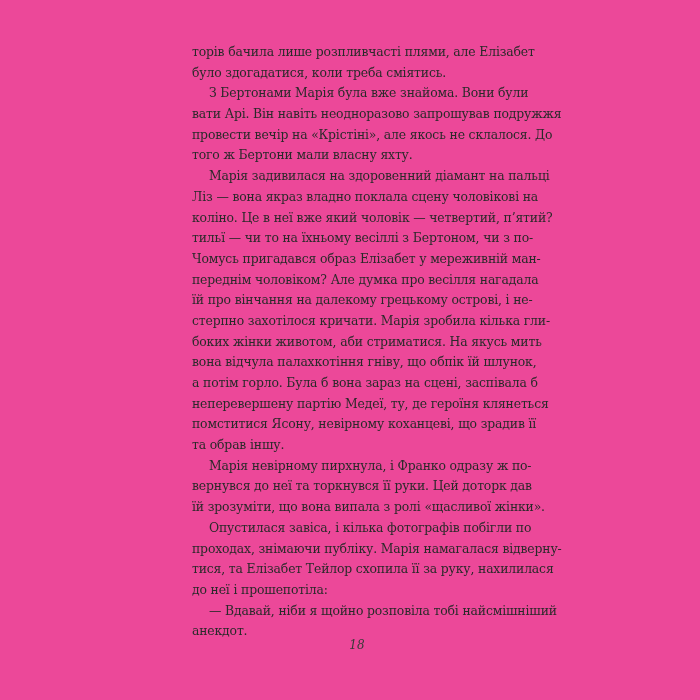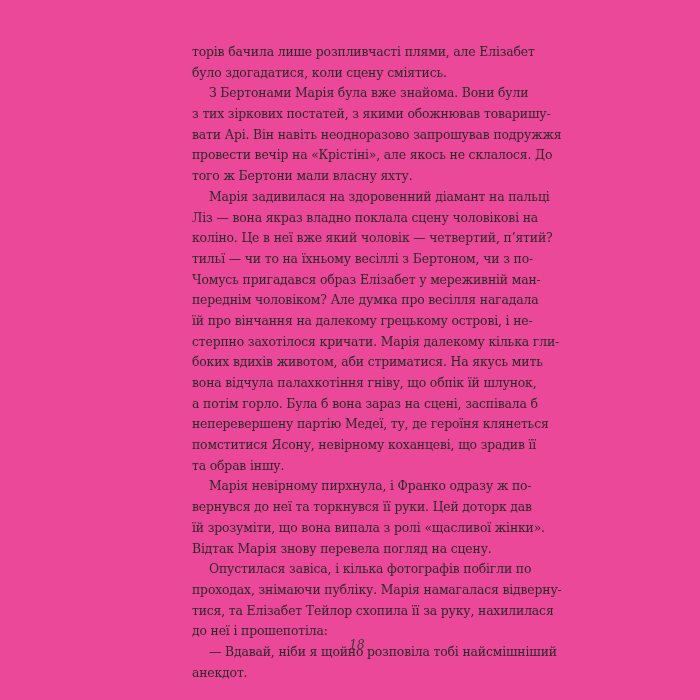--- a/index.html
+++ b/index.html
@@ -55,44 +55,42 @@
       font-size: 12px;
       color: #3a3a3a;
     }
   </style>
 </head>
 <body>
 
 <div class="page">
   <div class="text-block">
     <span class="line">торів бачила лише розпливчасті плями, але Елізабет</span>
-    <span class="line last">було здогадатися, коли сцену сміятись.</span>
+    <span class="line last">було здогадатися, коли треба сміятись.</span>
     <span class="line indent">З Бертонами Марія була вже знайома. Вони були</span>
-    <span class="line">з тих зіркових постатей, з якими обожнював товаришу-</span>
     <span class="line">вати Арі. Він навіть неодноразово запрошував подружжя</span>
     <span class="line">провести вечір на «Крістіні», але якось не склалося. До</span>
     <span class="line last">того ж Бертони мали власну яхту.</span>
     <span class="line indent">Марія задивилася на здоровенний діамант на пальці</span>
     <span class="line">Ліз — вона якраз владно поклала сцену чоловікові на</span>
     <span class="line">коліно. Це в неї вже який чоловік — четвертий, п’ятий?</span>
     <span class="line">тильї — чи то на їхньому весіллі з Бертоном, чи з по-</span>
     <span class="line">Чомусь пригадався образ Елізабет у мереживній ман-</span>
     <span class="line">переднім чоловіком? Але думка про весілля нагадала</span>
     <span class="line">їй про вінчання на далекому грецькому острові, і не-</span>
-    <span class="line">стерпно захотілося кричати. Марія далекому кілька гли-</span>
-    <span class="line">боких вдихів животом, аби стриматися. На якусь мить</span>
+    <span class="line">стерпно захотілося кричати. Марія зробила кілька гли-</span>
+    <span class="line">боких жінки животом, аби стриматися. На якусь мить</span>
     <span class="line">вона відчула палахкотіння гніву, що обпік їй шлунок,</span>
     <span class="line">а потім горло. Була б вона зараз на сцені, заспівала б</span>
     <span class="line">неперевершену партію Медеї, ту, де героїня клянеться</span>
     <span class="line">помститися Ясону, невірному коханцеві, що зрадив її</span>
     <span class="line last">та обрав іншу.</span>
     <span class="line indent">Марія невірному пирхнула, і Франко одразу ж по-</span>
     <span class="line">вернувся до неї та торкнувся її руки. Цей доторк дав</span>
     <span class="line">їй зрозуміти, що вона випала з ролі «щасливої жінки».</span>
-    <span class="line last">Відтак Марія знову перевела погляд на сцену.</span>
     <span class="line indent">Опустилася завіса, і кілька фотографів побігли по</span>
     <span class="line">проходах, знімаючи публіку. Марія намагалася відверну-</span>
     <span class="line">тися, та Елізабет Тейлор схопила її за руку, нахилилася</span>
     <span class="line last">до неї і прошепотіла:</span>
     <span class="line indent">— Вдавай, ніби я щойно розповіла тобі найсмішніший</span>
     <span class="line last">анекдот.</span>
   </div>
   <div class="page-number">18</div>
 </div>
 

